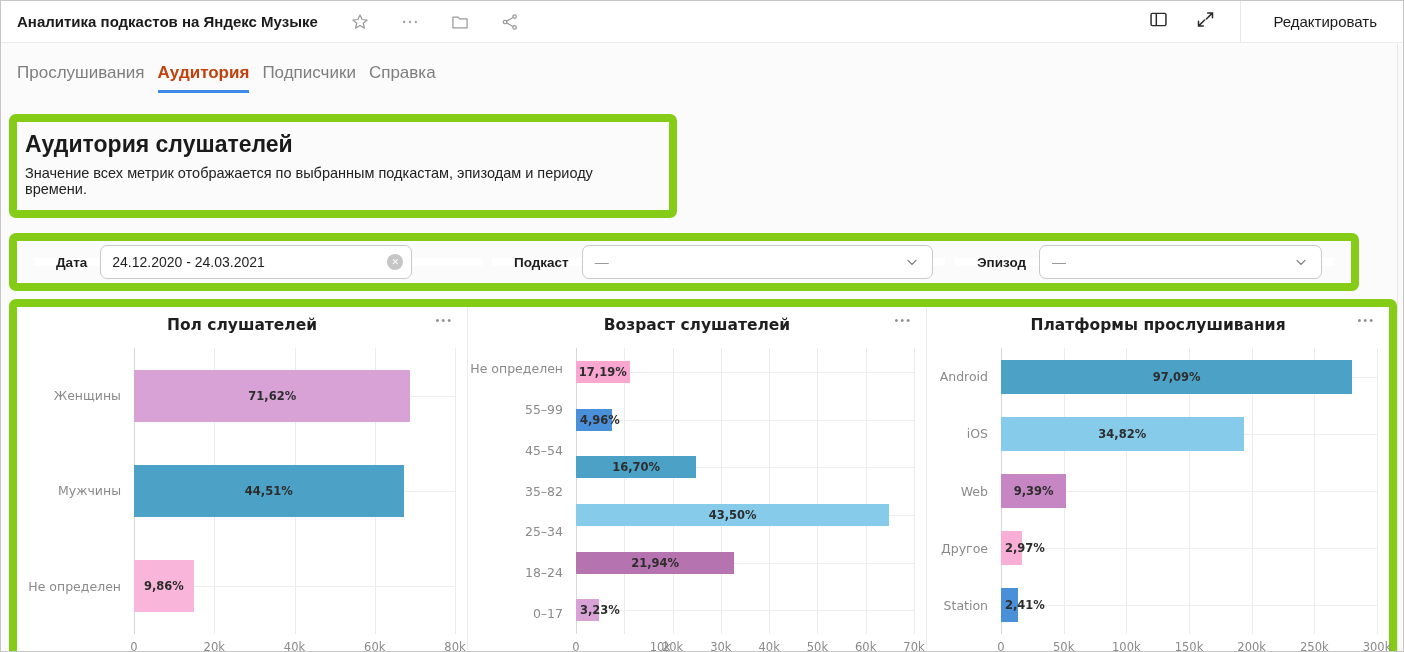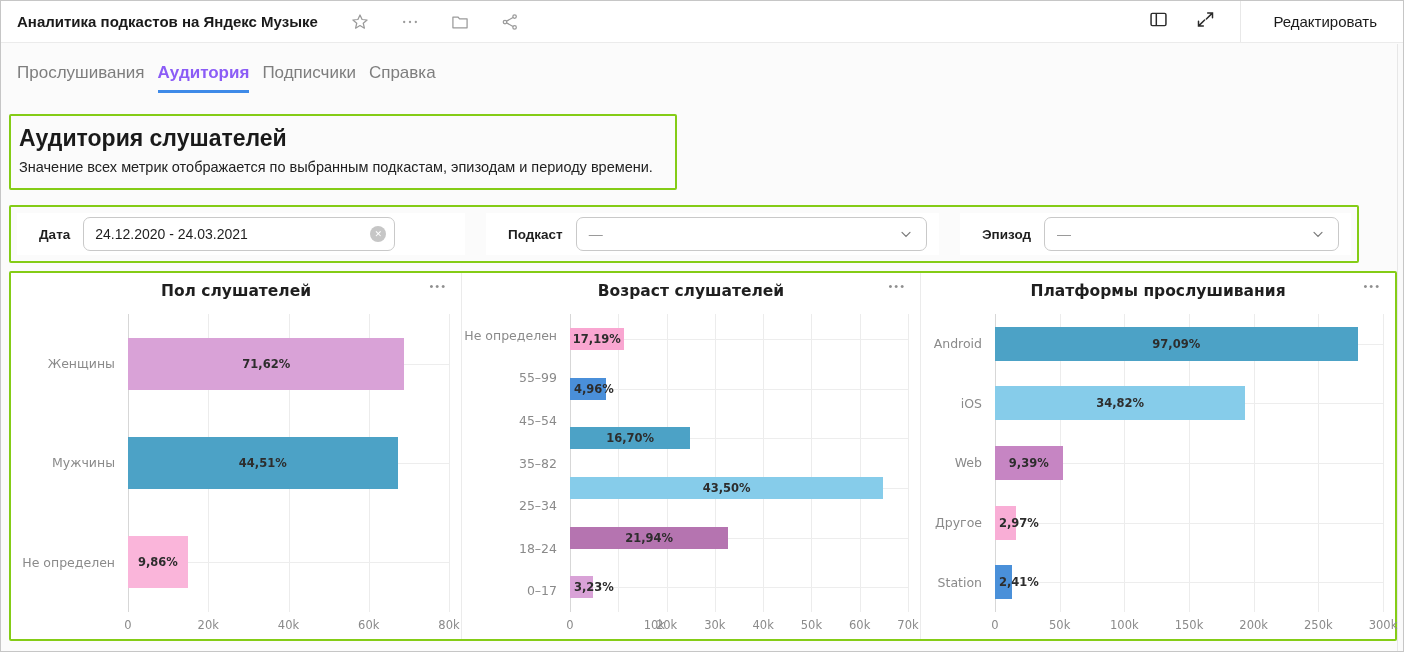--- a/index.html
+++ b/index.html
@@ -17,29 +17,29 @@
   .tool-icons { display:flex; align-items:center; gap:30px; margin-left:32px; color:#9a9a9a; }
   .tool-icons svg { display:block; cursor:pointer; }
   .topbar-right { margin-left:auto; display:flex; align-items:center; color:#2b2b2b; }
   .topbar-right .icon { margin-left:26px; cursor:pointer; }
   .topbar-divider { width:1px; height:41px; background:#e8e8e8; margin:0 22px 0 24px; }
   .edit-btn { font-size:15px; color:#1a1a1a; background:none; border:none; cursor:pointer;
     font-family:"Liberation Sans", sans-serif; padding:6px 10px; }
   
   .tabs { display:flex; gap:13px; padding:20px 16px 0 16px; }
   .tab { font-size:17px; color:#7e7e7e; padding-bottom:7px; cursor:pointer; border-bottom:3px solid transparent; }
-  .tab.active { color:#8b5cf6; font-weight:700; border-bottom-color:#3e8ae8; }
-  
-  .red-box { border:2px solid #84cc16; border-radius:2px; }
+  .tab.active { color:#c2410c; font-weight:700; border-bottom-color:#3e8ae8; }
+  
+  .red-box { border:8px solid #84cc16; border-radius:7px; }
   
   .section-box { width:668px; margin:21px 0 0 8px; padding:9px 16px 13px 8px; background:#fbfbfb; }
   .section-title { font-size:23px; font-weight:700; color:#1a1a1a; margin-bottom:7px; }
   .section-desc { font-size:14.5px; color:#222; }
   
-  .filter-box { width:1350px; margin:15px 0 0 8px; height:58px; padding:6px; display:flex; gap:21px; }
+  .filter-box { width:1350px; margin:15px 0 0 8px; height:58px; padding:17px; display:flex; gap:10px; }
   .filter-card { background:#fff; display:flex; align-items:center; padding:0 12px 0 22px; gap:13px; }
   .filter-card.date { flex:0 0 448px; }
   .filter-card.podcast { flex:0 0 453px; }
   .filter-card.episode { flex:1; }
   .filter-label { font-size:13.5px; font-weight:700; color:#1f1f1f; white-space:nowrap; }
   .date-wrap { position:relative; width:312px; }
   .date-input {
     width:100%; height:34px; border:1px solid #c9c9c9; border-radius:7px;
     padding:0 32px 0 11px; font-size:14px; color:#1f1f1f; background:#fff;
     font-family:"Liberation Sans", sans-serif; outline:none;

